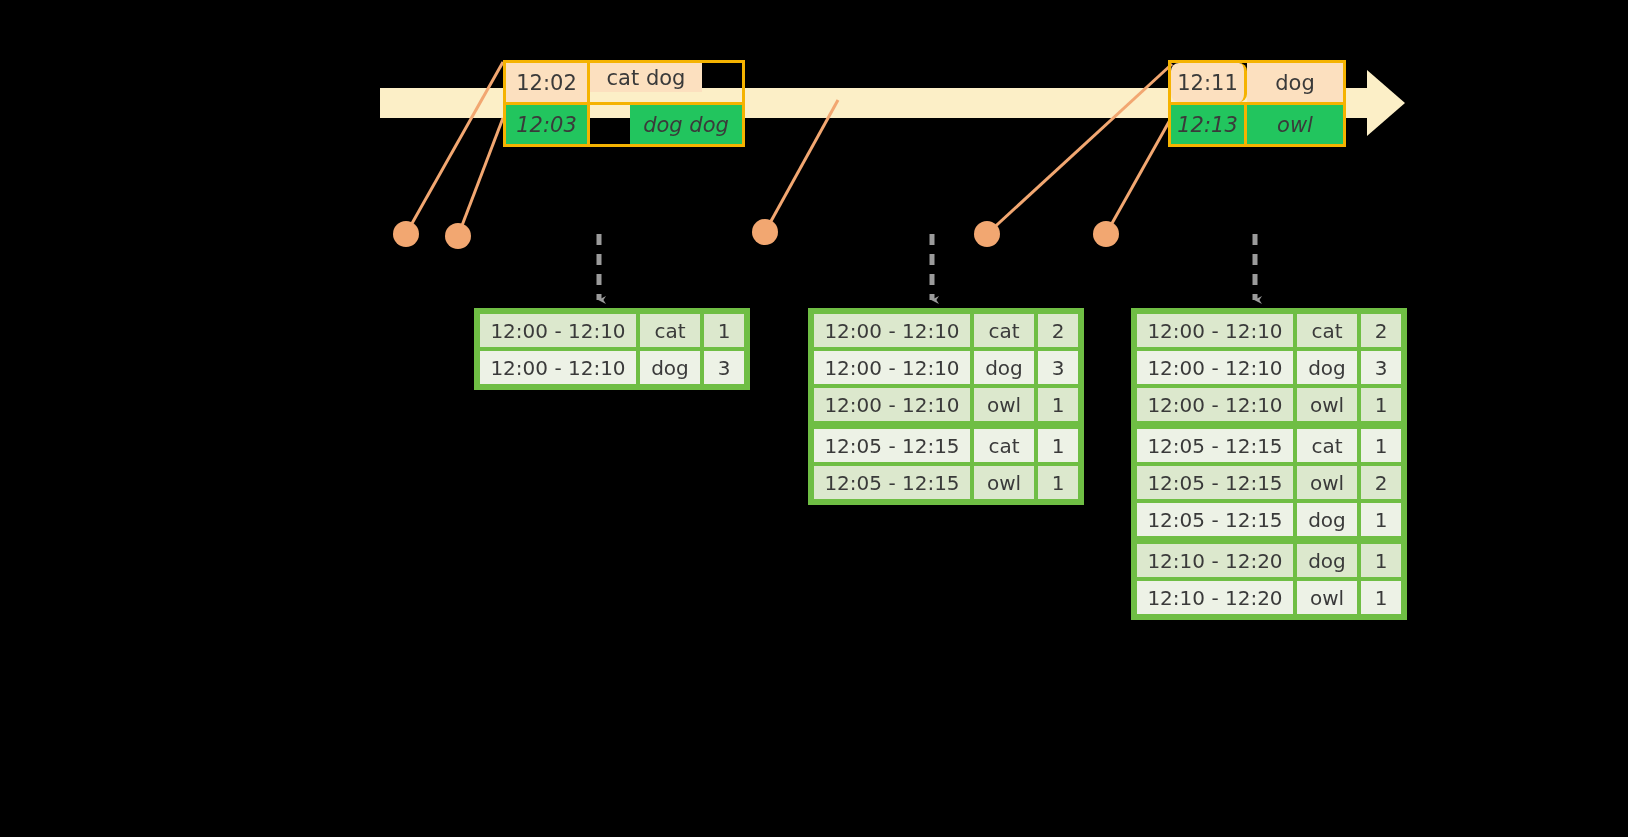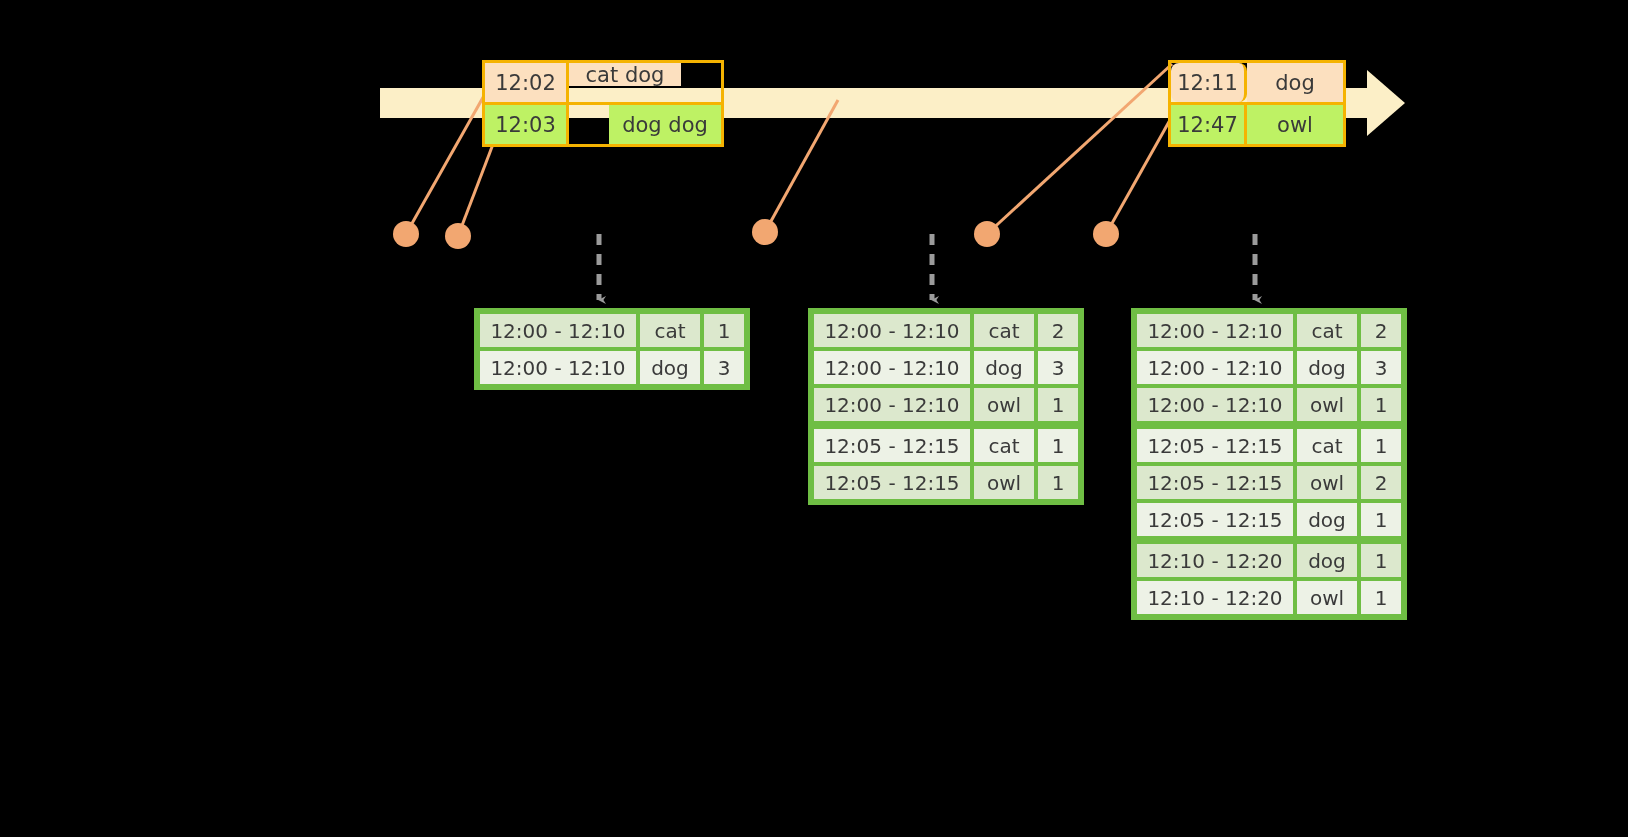--- a/index.html
+++ b/index.html
@@ -10,21 +10,21 @@
 
   
   .evt{position:absolute;border:3px solid #F5B301;box-sizing:border-box;
        display:flex;flex-direction:column;}
   .evt .row{display:flex;align-items:stretch;}
   .evt .row + .row{border-top:3px solid #F5B301;}
   .evt .c{display:flex;align-items:center;justify-content:center;
           font-size:21px;color:#3a3a3a;box-sizing:border-box;}
   .evt .c.time{border-right:3px solid #F5B301;}
   .row.t0 .c{background:#FCE0BF;}
-  .row.t1 .c{background:#bef264;}
+  .row.t1 .c{background:#22c55e;font-style:italic;}
 
   
   .gtab{position:absolute;border:4px solid #6FBE44;box-sizing:border-box;
         background:#3b82f6;display:flex;flex-direction:column;text-align:right;}
   .gtab .grow{display:flex;}
   .gtab .gsep{height:4px;background:#6FBE44;flex:0 0 4px;}
   .gtab .gc{display:flex;align-items:center;justify-content:center;
             font-size:20px;color:#3a3a3a;box-sizing:border-box;
             border:2px solid #6FBE44;}
   .grow.a .gc{background:#DCE8CD;}
@@ -67,39 +67,39 @@
       <circle cx="1106" cy="234" r="13"></circle>
     </g>
 
     <g stroke="#9B9B9B" stroke-width="5" stroke-dasharray="11 9" fill="none">
       <line x1="599" y1="234" x2="599" y2="300" marker-end="url(#dashhead)"></line>
       <line x1="932" y1="234" x2="932" y2="300" marker-end="url(#dashhead)"></line>
       <line x1="1255" y1="234" x2="1255" y2="300" marker-end="url(#dashhead)"></line>
     </g>
   </svg>
 
-  <div class="evt" style="left:482px;top:60px;">
+  <div class="evt" style="left:503px;top:60px;">
     <div class="row t0">
       <div class="c time" style="width:84px;height:39px;">12:02</div>
-      <div class="c words" style="width:112px;height:23px;">cat dog</div>
+      <div class="c words" style="width:112px;height:29px;">cat dog</div>
     </div>
     <div class="row t1">
       <div class="c time" style="width:84px;height:39px;">12:03</div>
       <div class="c words" style="width:112px;height:39px;margin-left:40px;">dog dog</div>
     </div>
   </div>
 
 
   <div class="evt" style="left:1168px;top:60px;">
     <div class="row t0">
       <div class="c time" style="width:76px;height:39px;border-radius:8px;">12:11</div>
       <div class="c words" style="width:96px;height:39px;">dog</div>
     </div>
     <div class="row t1">
-      <div class="c time" style="width:76px;height:39px;">12:47</div>
+      <div class="c time" style="width:76px;height:39px;">12:13</div>
       <div class="c words" style="width:96px;height:39px;">owl</div>
     </div>
   </div>
 
   <div class="gtab" id="tab1" style="left:474px;top:308px;">
       <div class="grow a">
         <div class="gc win">12:00 - 12:10</div>
         <div class="gc key">cat</div>
         <div class="gc val">1</div>
       </div>

